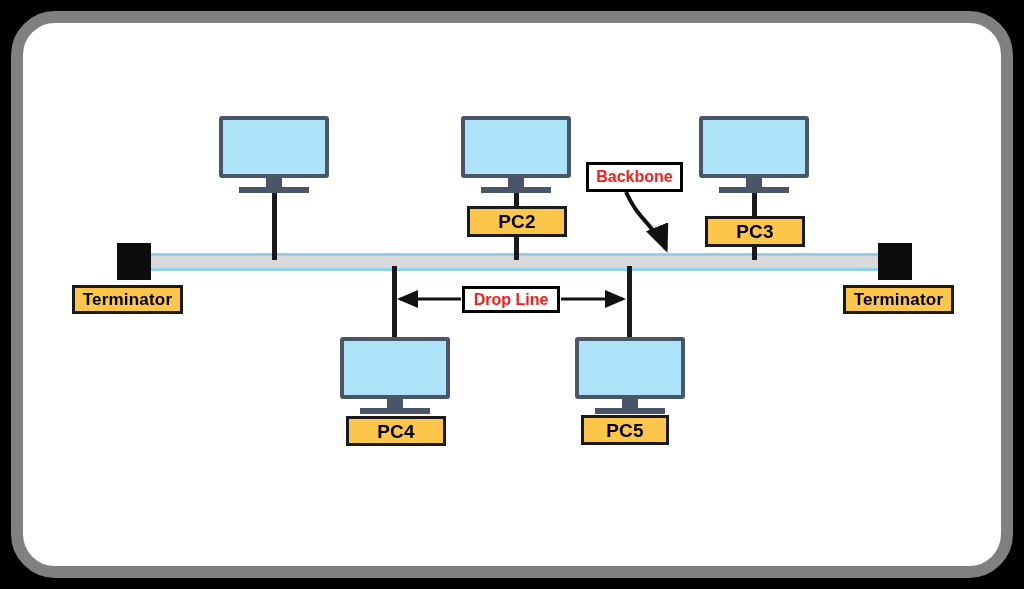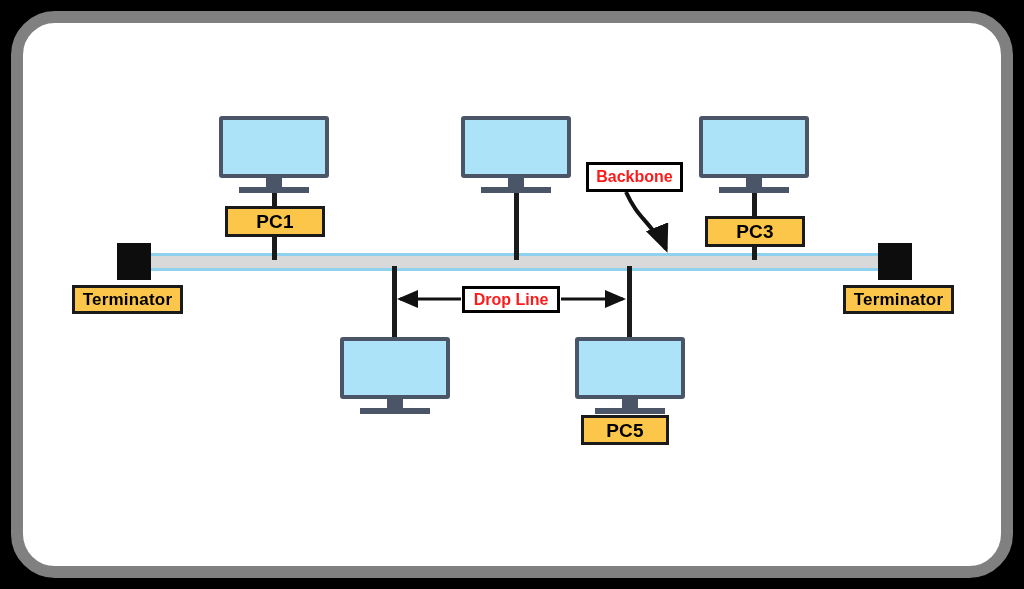--- a/index.html
+++ b/index.html
@@ -131,37 +131,38 @@
     <div class="terminator-block" style="left:117px; top:243px; width:34px; height:37px;"></div>
     <div class="olabel" style="left:72px; top:285px; width:111px; height:29px; font-size:17px;">Terminator</div>
 
     <div class="terminator-block" style="left:878px; top:243px; width:34px; height:37px;"></div>
     <div class="olabel" style="left:843px; top:285px; width:111px; height:29px; font-size:17px;">Terminator</div>
 
     <div class="vline" style="left:272px; top:178px; height:82px;"></div>
     <div class="monitor" style="left:219px; top:116px;"></div>
     <div class="monitor-neck" style="left:266px; top:177px;"></div>
     <div class="monitor-base" style="left:239px; top:187px;"></div>
-    <div class="olabel" style="left:225px; top:206px; width:100px; height:31px;">PC1</div>
 
     <div class="vline" style="left:514px; top:178px; height:82px;"></div>
     <div class="monitor" style="left:461px; top:116px;"></div>
     <div class="monitor-neck" style="left:508px; top:177px;"></div>
     <div class="monitor-base" style="left:481px; top:187px;"></div>
+    <div class="olabel" style="left:467px; top:206px; width:100px; height:31px;">PC2</div>
 
     <div class="vline" style="left:752px; top:178px; height:82px;"></div>
     <div class="monitor" style="left:699px; top:116px;"></div>
     <div class="monitor-neck" style="left:746px; top:177px;"></div>
     <div class="monitor-base" style="left:719px; top:187px;"></div>
     <div class="olabel" style="left:705px; top:216px; width:100px; height:31px;">PC3</div>
 
     <div class="vline" style="left:392px; top:266px; height:72px;"></div>
     <div class="monitor" style="left:340px; top:337px;"></div>
     <div class="monitor-neck" style="left:387px; top:398px;"></div>
     <div class="monitor-base" style="left:360px; top:408px;"></div>
+    <div class="olabel" style="left:346px; top:416px; width:100px; height:30px;">PC4</div>
 
     <div class="vline" style="left:627px; top:266px; height:72px;"></div>
     <div class="monitor" style="left:575px; top:337px;"></div>
     <div class="monitor-neck" style="left:622px; top:398px;"></div>
     <div class="monitor-base" style="left:595px; top:408px;"></div>
     <div class="olabel" style="left:581px; top:415px; width:88px; height:30px;">PC5</div>
 
     <svg class="overlay" viewBox="0 0 1024 589">
       <defs>
         <marker id="arrowhead" markerWidth="7" markerHeight="7" refX="6" refY="3" orient="auto" markerUnits="strokeWidth">

